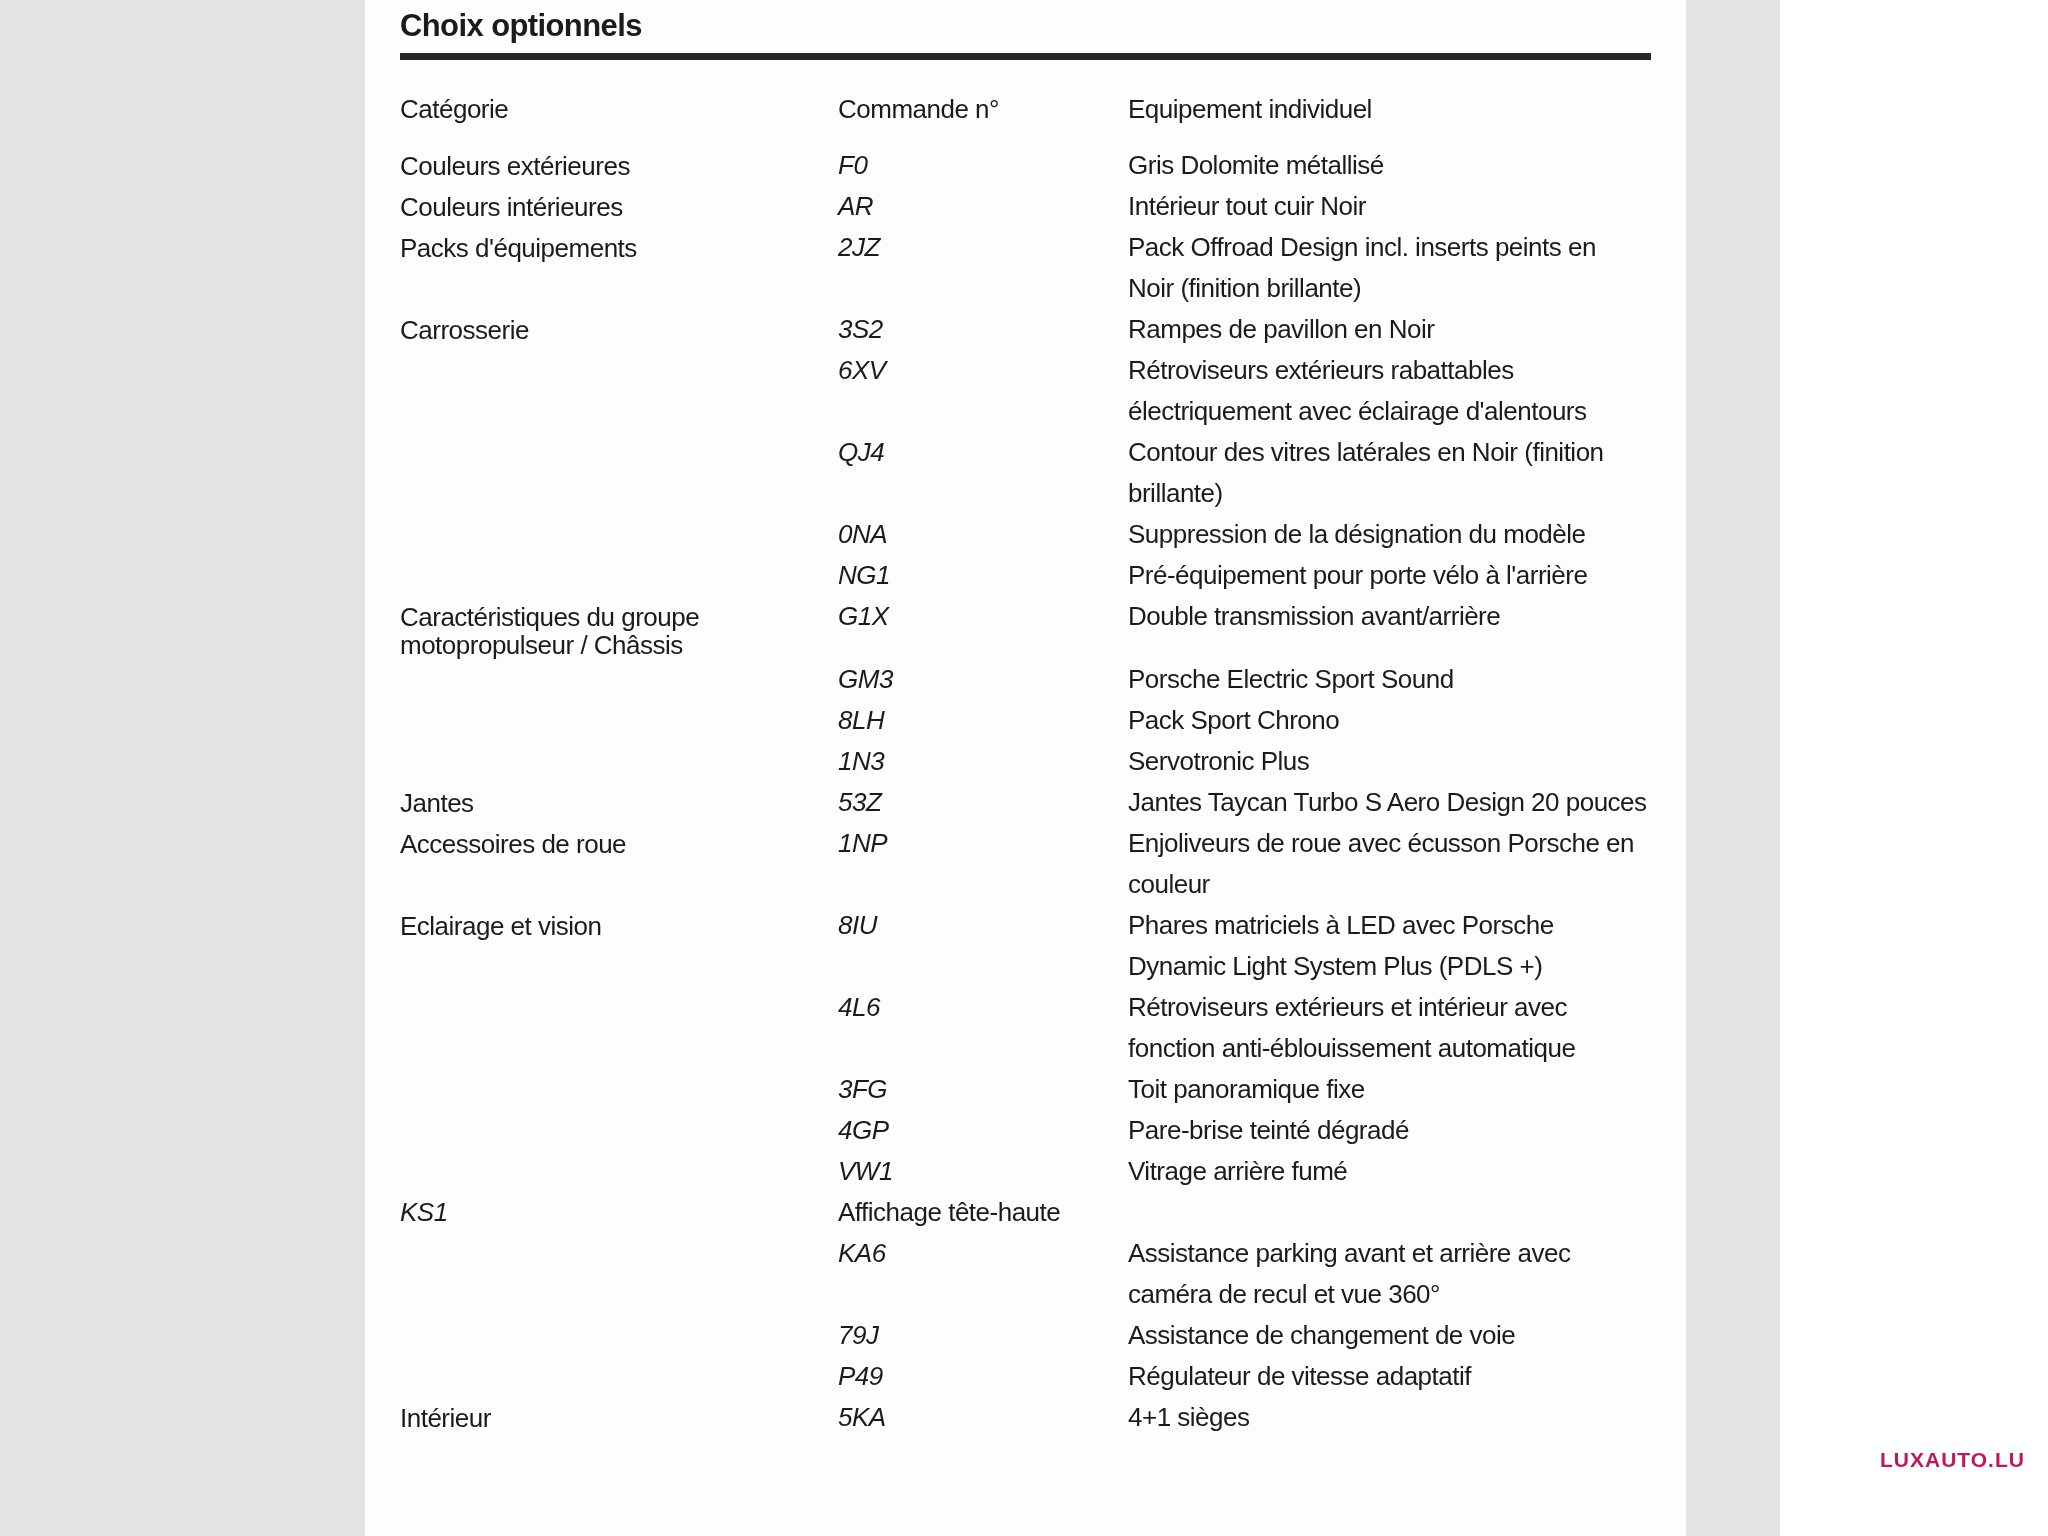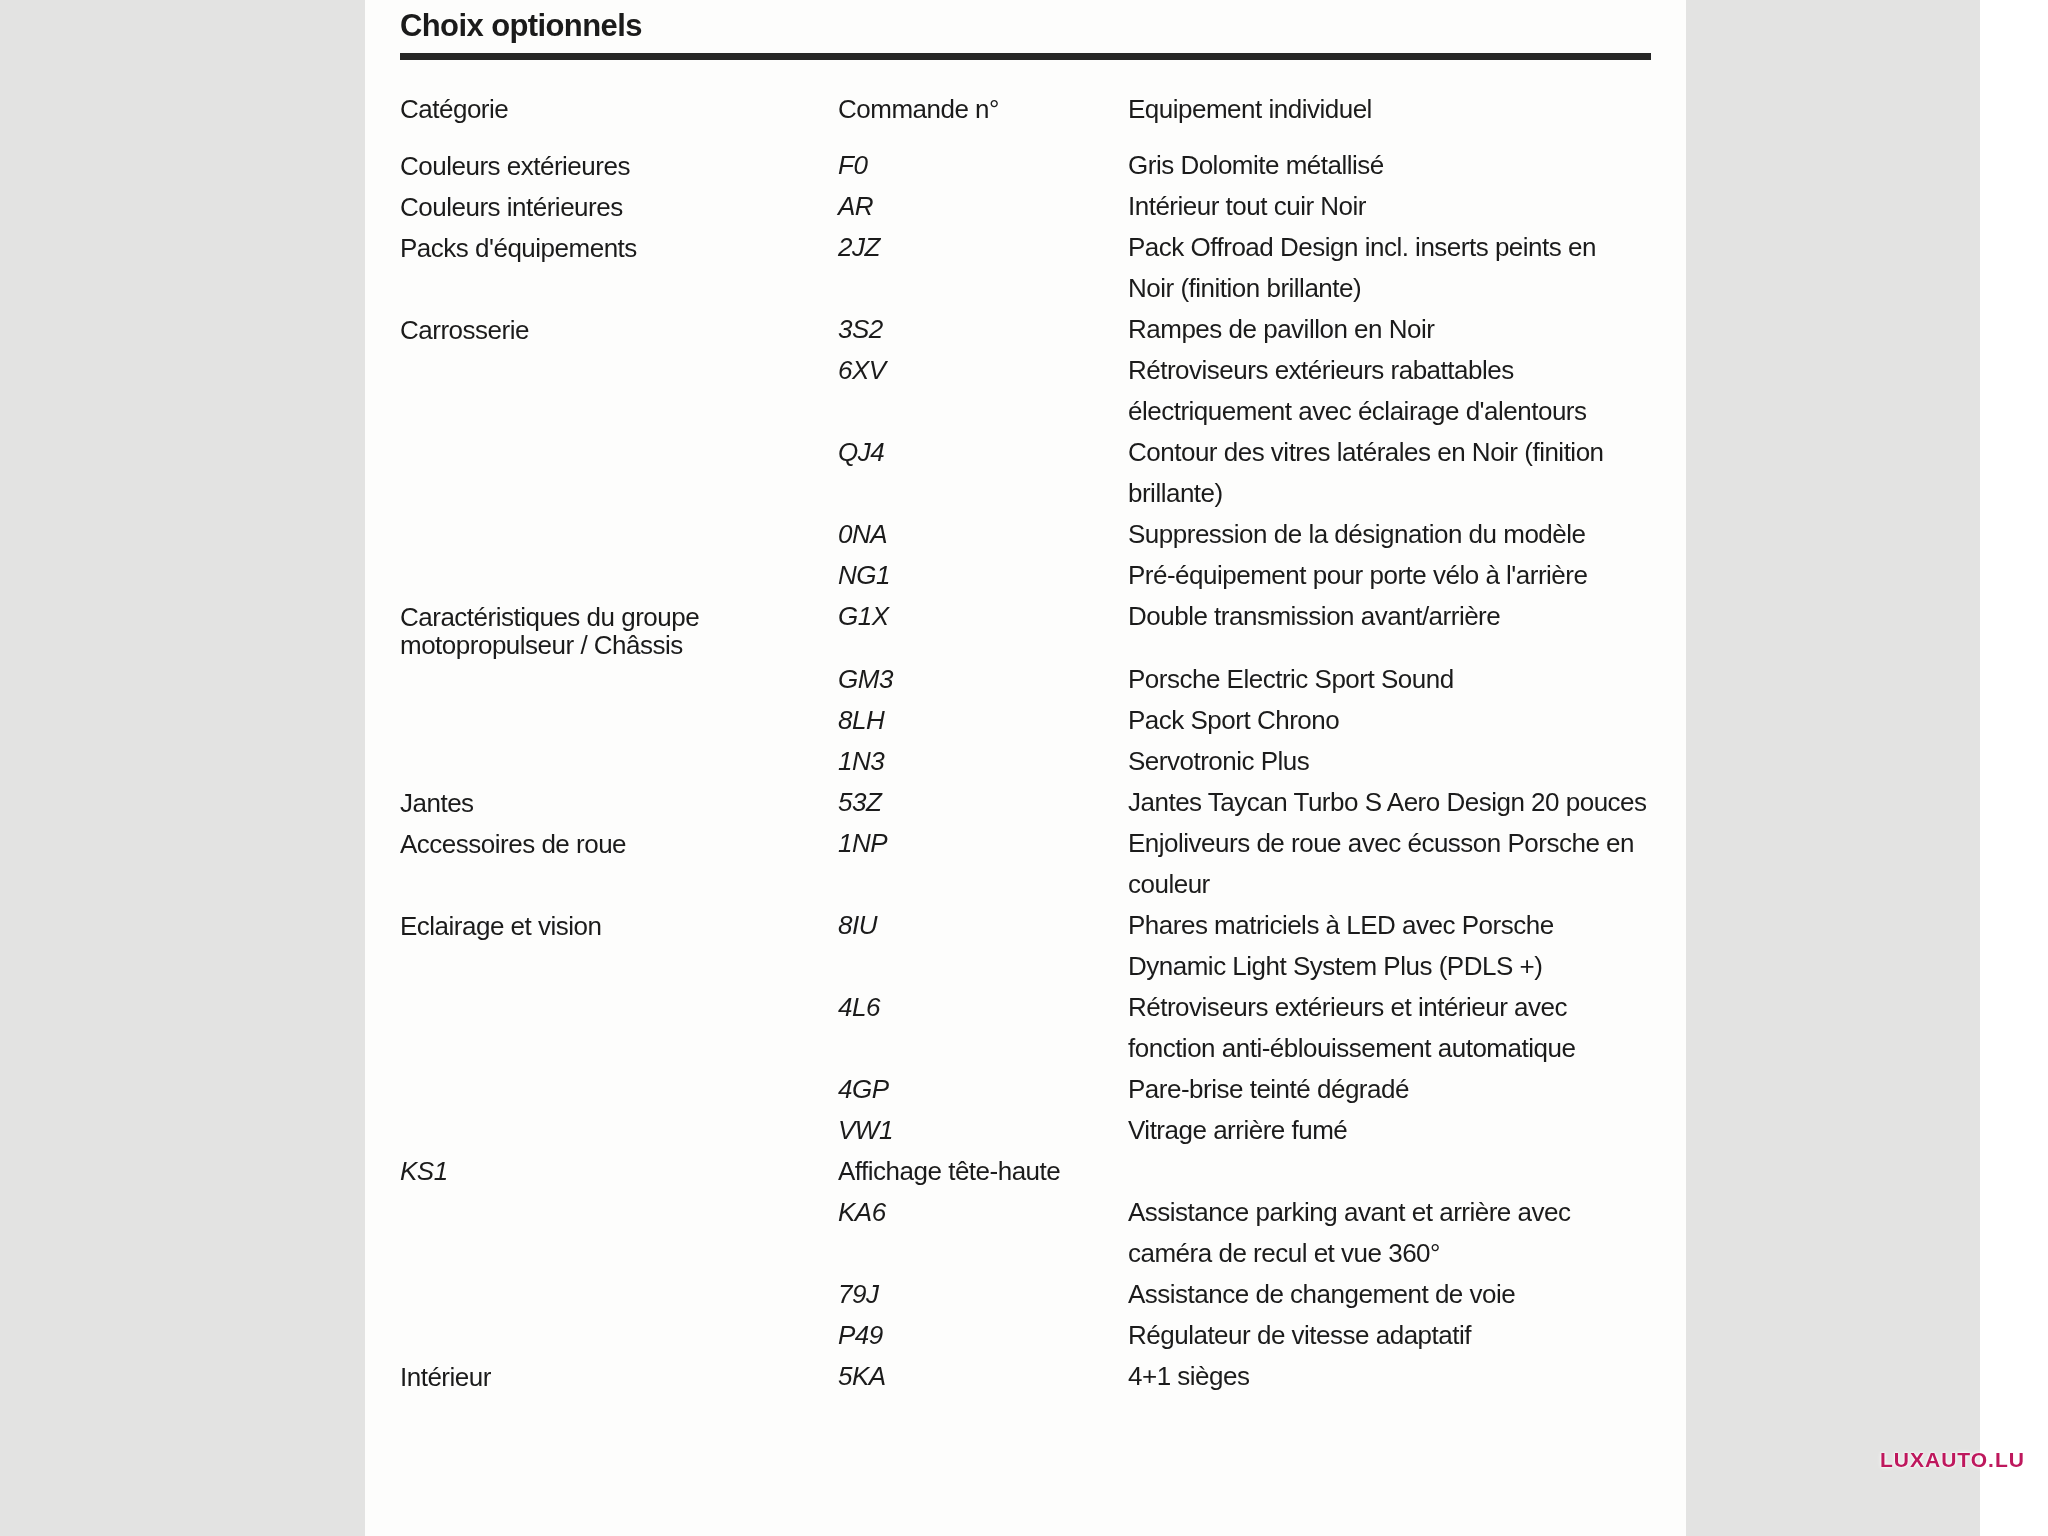--- a/index.html
+++ b/index.html
@@ -5,21 +5,21 @@
   html, body {
     margin: 0;
     padding: 0;
     width: 2048px;
     height: 1536px;
     overflow: hidden;
     font-family: "Liberation Sans", "DejaVu Sans", sans-serif;
   }
   .page {
     position: relative;
-    width: 1980px;
+    width: 1780px;
     height: 1536px;
     background: #e3e3e2;
   }
   .sheet {
     position: absolute;
     left: 365px;
     top: 0;
     width: 1321px;
     height: 1536px;
     background: #fdfdfc;
@@ -190,20 +190,25 @@
     <div class="cell code">8IU</div>
     <div class="cell equip">Phares matriciels à LED avec Porsche Dynamic Light System Plus (PDLS +)</div>
   </div>
 
   <div class="row">
     <div class="cell cat"></div>
     <div class="cell code">4L6</div>
     <div class="cell equip">Rétroviseurs extérieurs et intérieur avec fonction anti-éblouissement automatique</div>
   </div>
 
+  <div class="row">
+    <div class="cell cat"></div>
+    <div class="cell code">3FG</div>
+    <div class="cell equip">Toit panoramique fixe</div>
+  </div>
 
   <div class="row">
     <div class="cell cat"></div>
     <div class="cell code">4GP</div>
     <div class="cell equip">Pare-brise teinté dégradé</div>
   </div>
 
   <div class="row">
     <div class="cell cat"></div>
     <div class="cell code">VW1</div>

